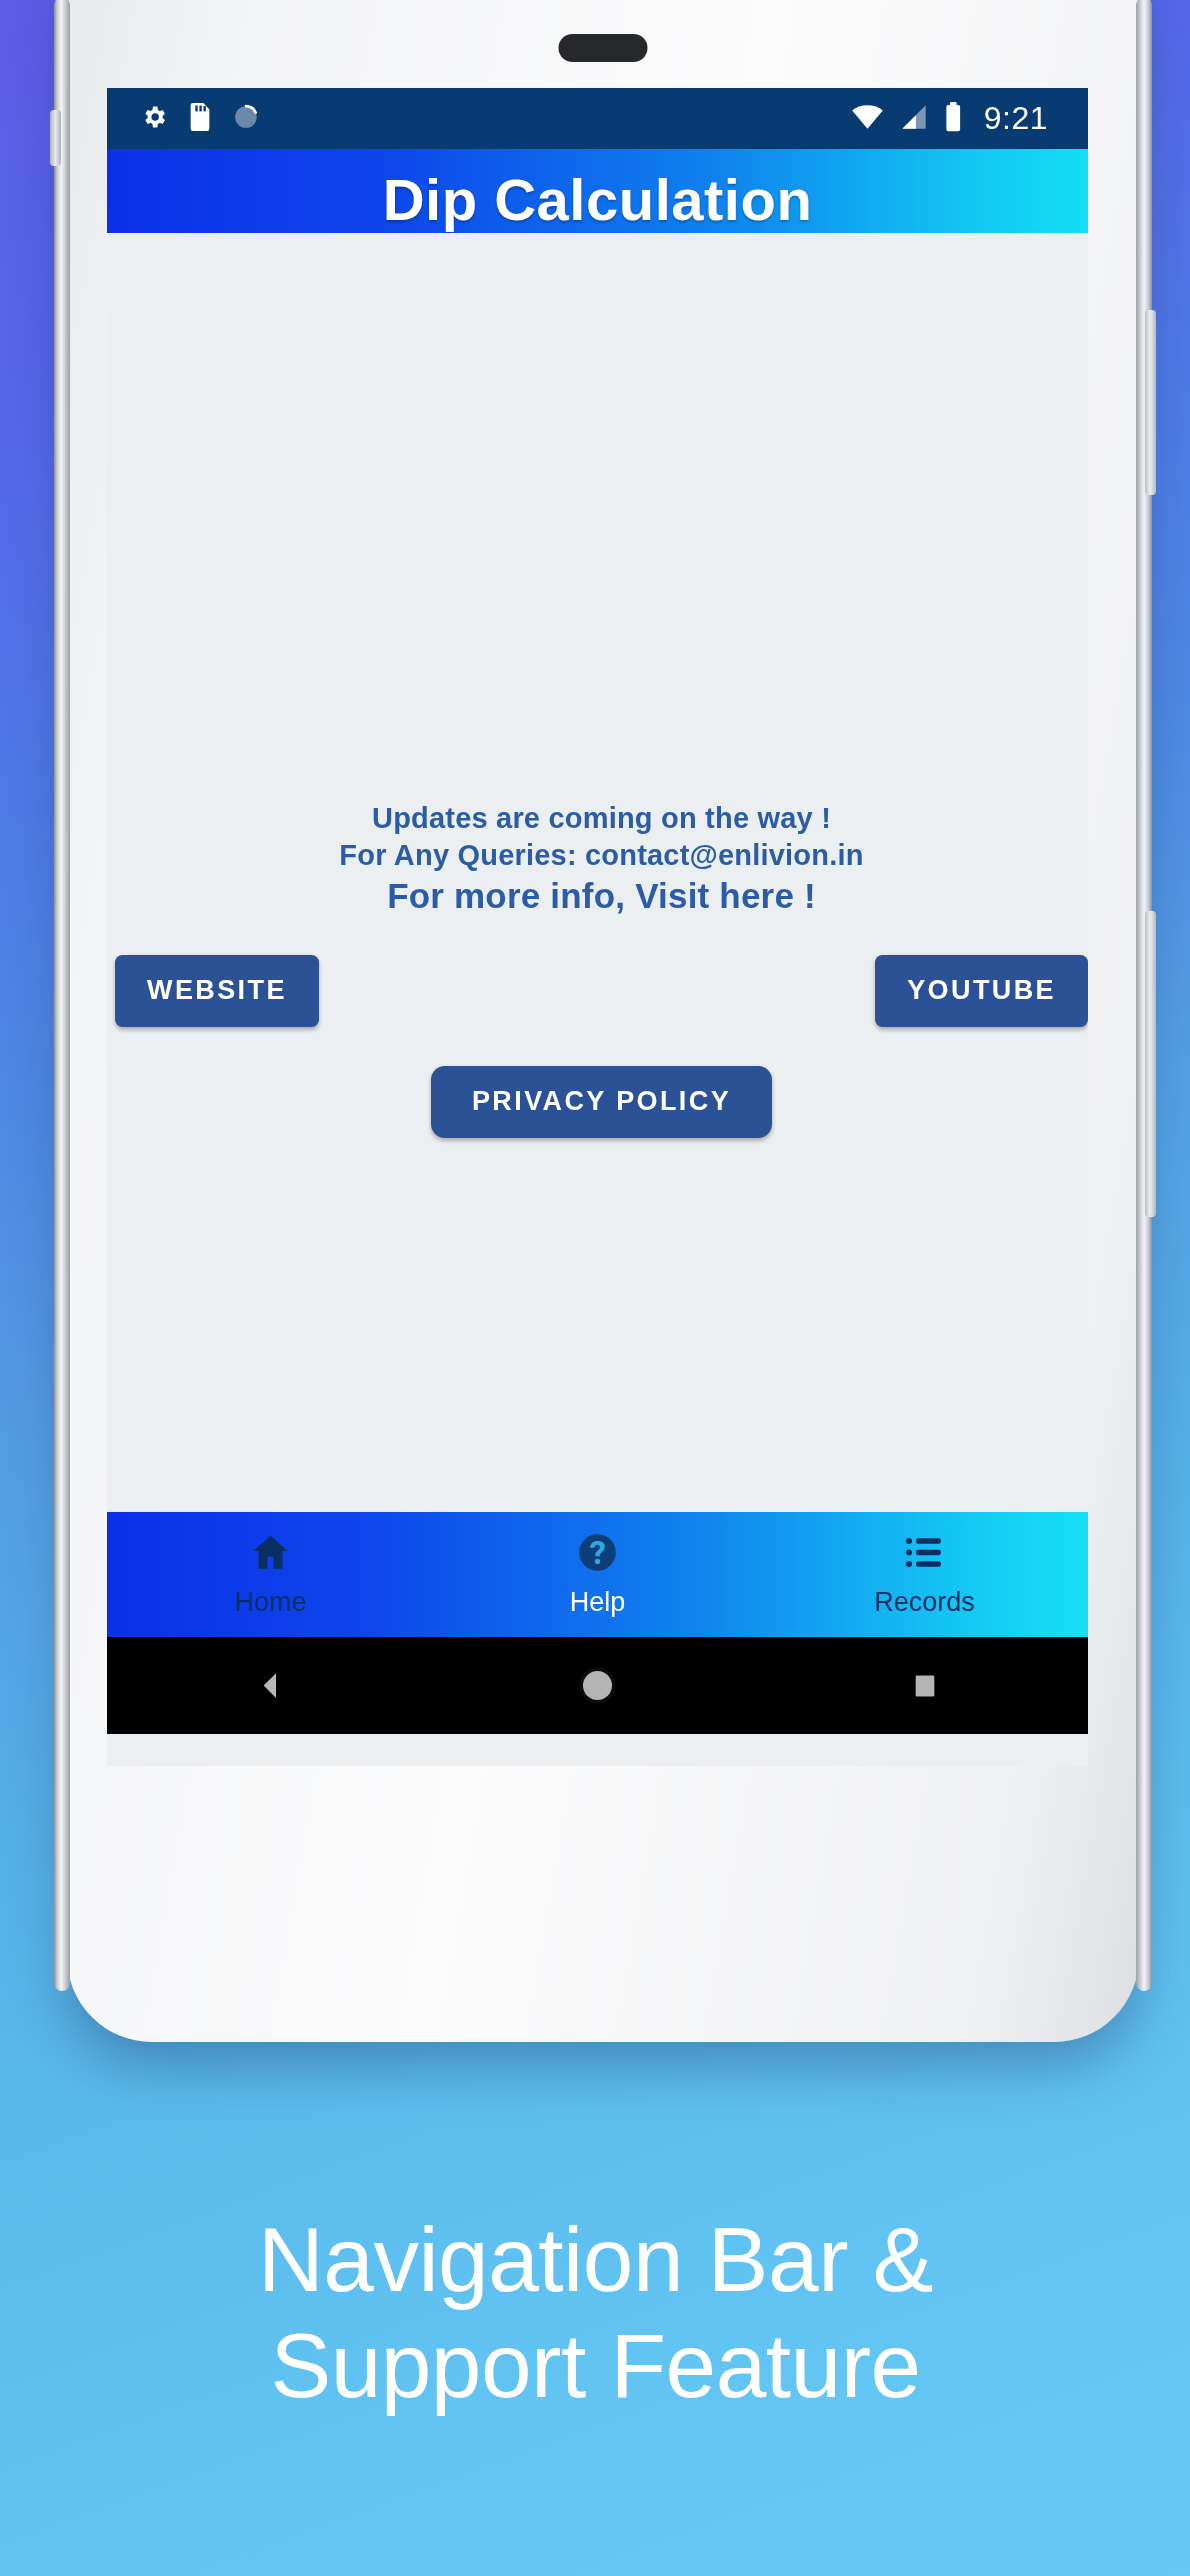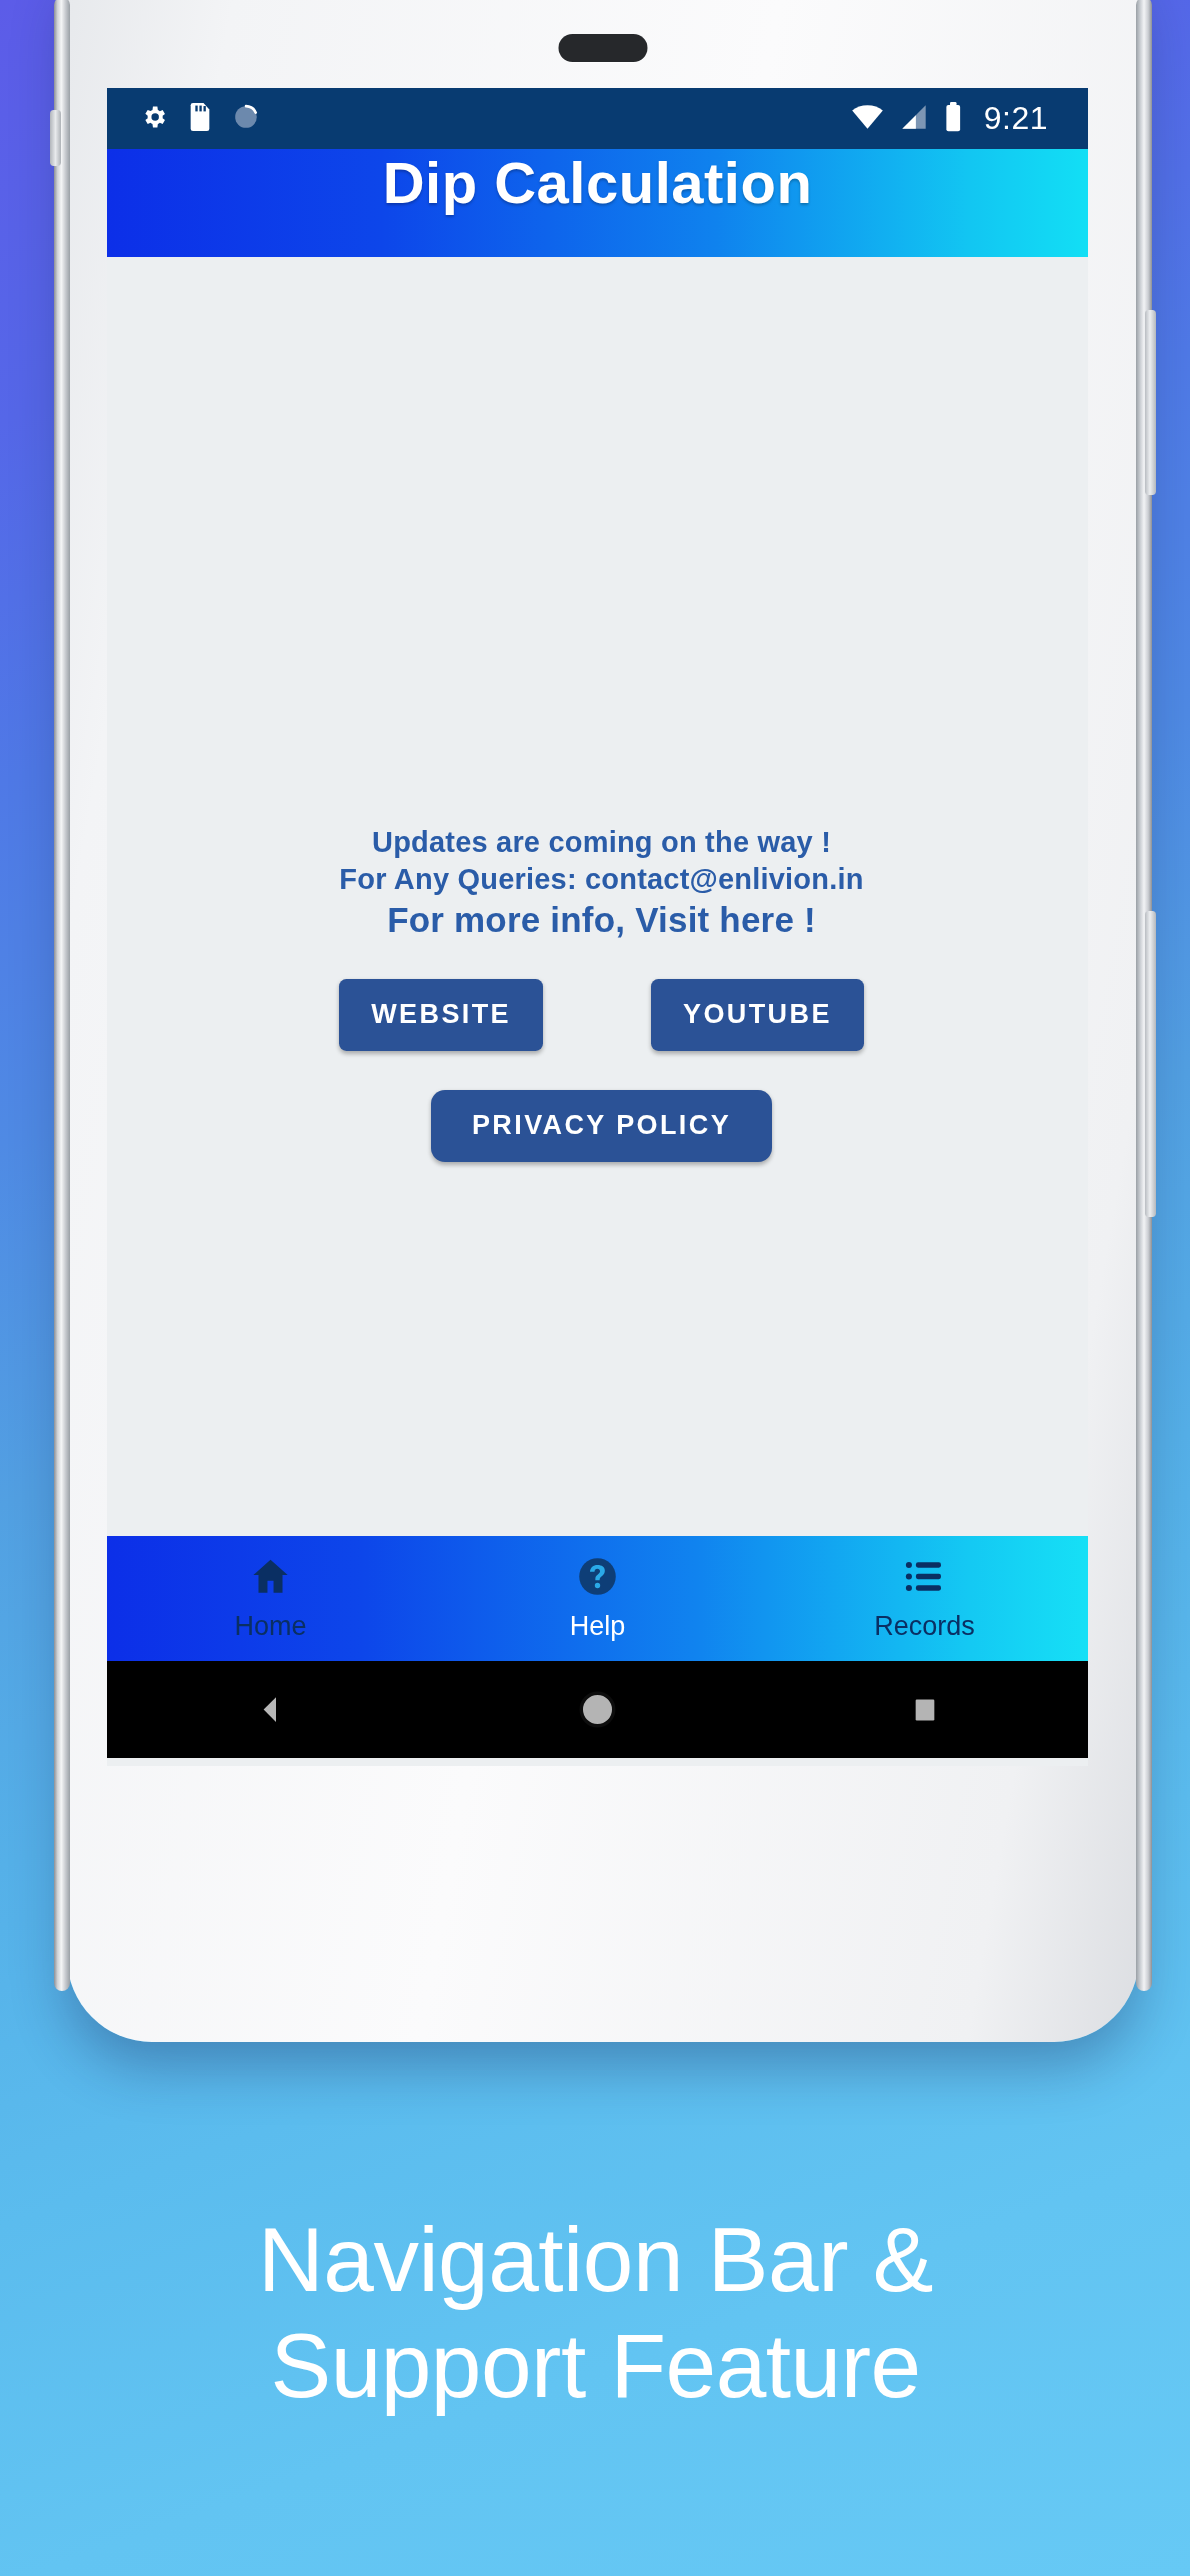--- a/index.html
+++ b/index.html
@@ -82,23 +82,23 @@
     padding:0 40px 0 33px;
     color:#fff;
   }
   #status-left{ display:flex; align-items:center; gap:20.4px; }
   #status-right{ margin-left:auto; display:flex; align-items:center; gap:16px; }
   .sb-ico{ display:block; }
   #clock{ font-size:32px; font-weight:500; letter-spacing:0.5px; margin-left:5.6px; }
 
   
   #appbar{
-    height:108px;
+    height:84px;
     background:linear-gradient(90deg,#0c2fe8 0%,#0d46ea 28%,#0f82ee 62%,#12c6f2 88%,#12dff5 100%);
-    display:flex; align-items:flex-start; justify-content:center;
+    display:flex; align-items:flex-end; justify-content:center;
   }
   #app-title{
     color:#fff; font-size:58px; font-weight:bold; letter-spacing:0.5px;
     text-shadow:0 1.9px 2.8px rgba(0,0,0,.25);
   }
 
   
   #content{
     height:1279px;
     position:relative;
@@ -109,21 +109,21 @@
     text-align:center;
   }
   .info-line{
     color:#2a5ca8; font-weight:bold; letter-spacing:0.2px;
     line-height:1.27;
   }
   .info-small{ font-size:29px; }
   .info-large{ font-size:35px; margin-top:0; }
 
   #btn-row{
-    display:flex; justify-content:center; gap:108px;
+    display:flex; justify-content:space-between; gap:108px;
     margin-top:37px;
   }
   .pill{
     background:#2b5296;
     color:#ffffff;
     border:none;
     border-radius:7.4px;
     font-family:"Liberation Sans", sans-serif;
     font-size:27px; font-weight:bold;
     letter-spacing:2.4px;

